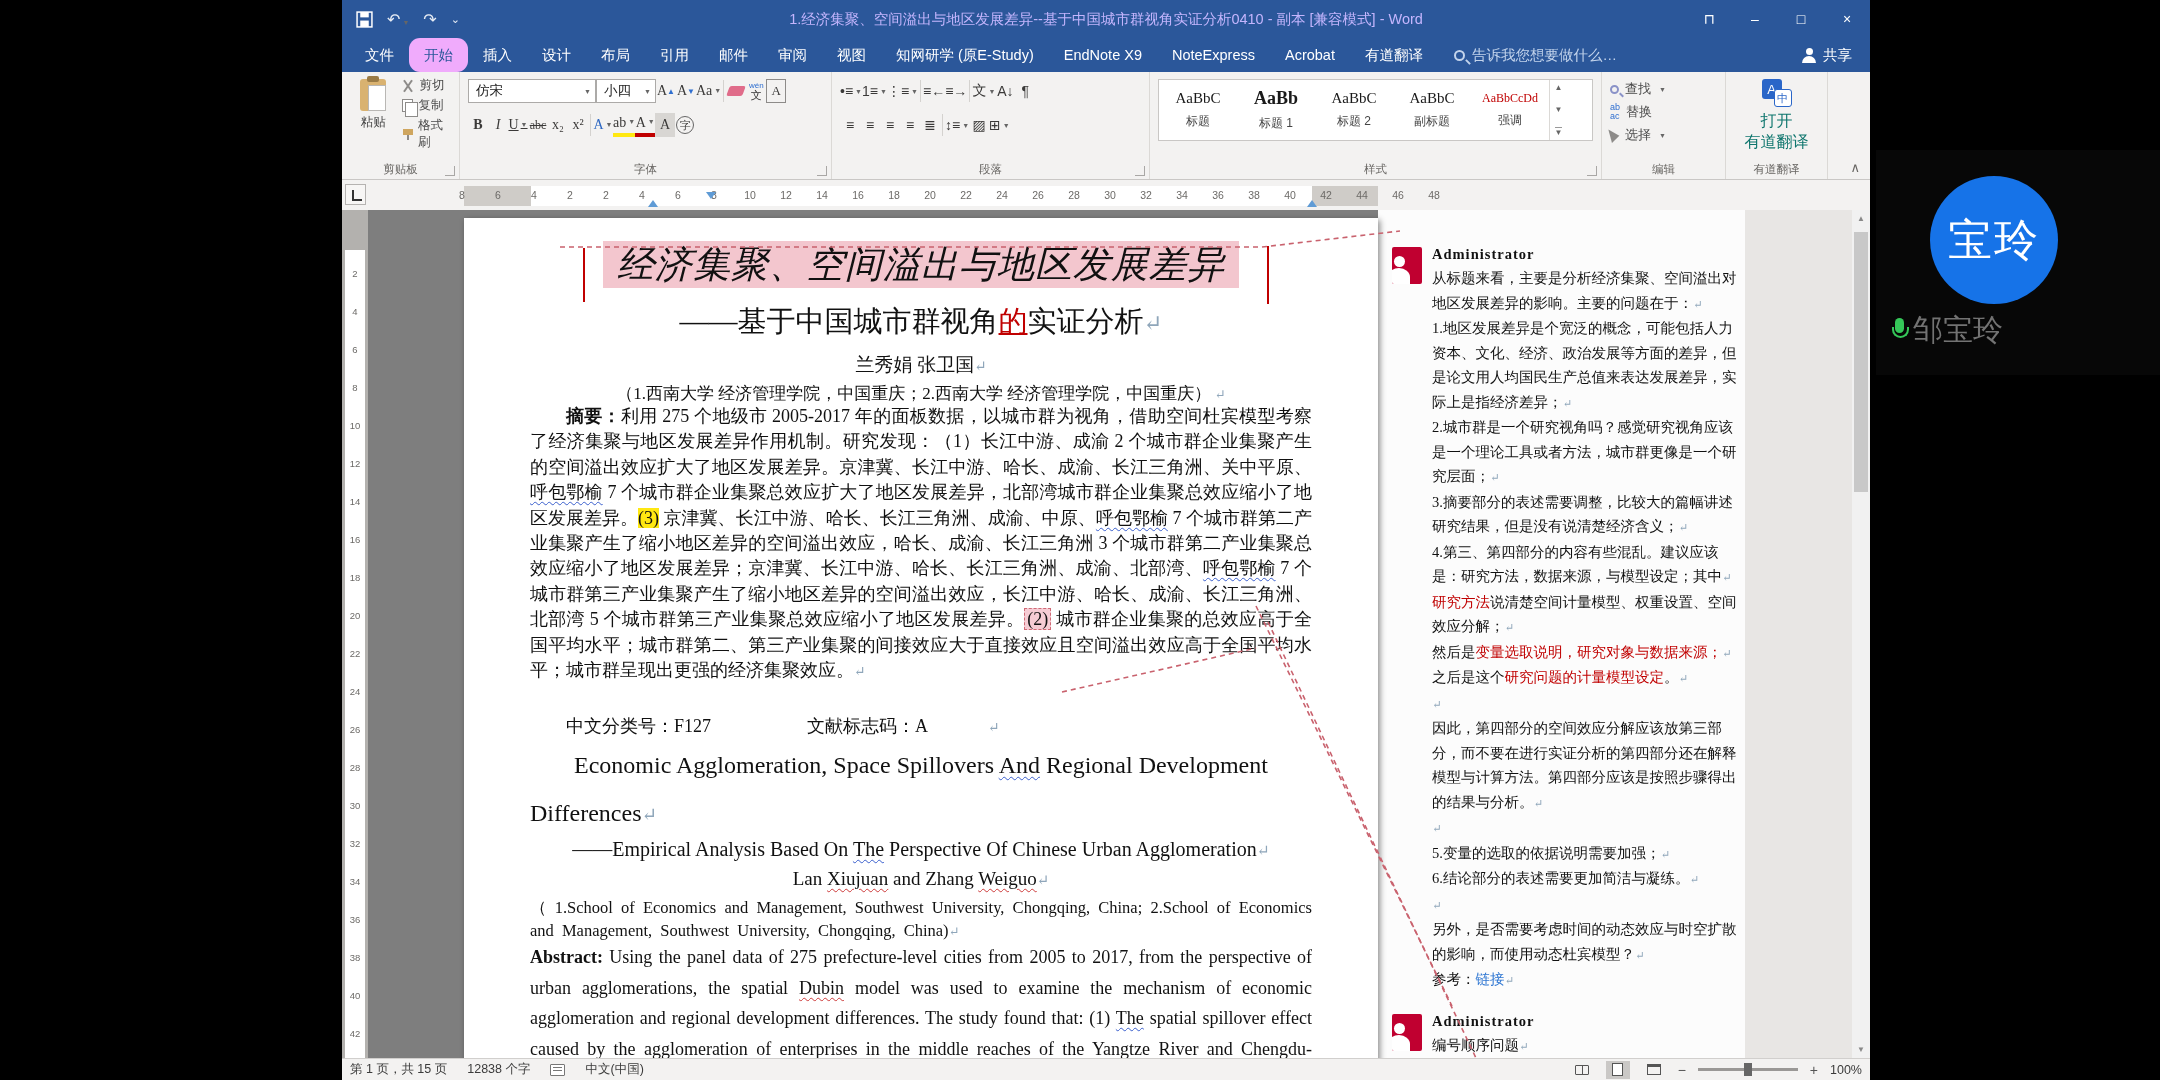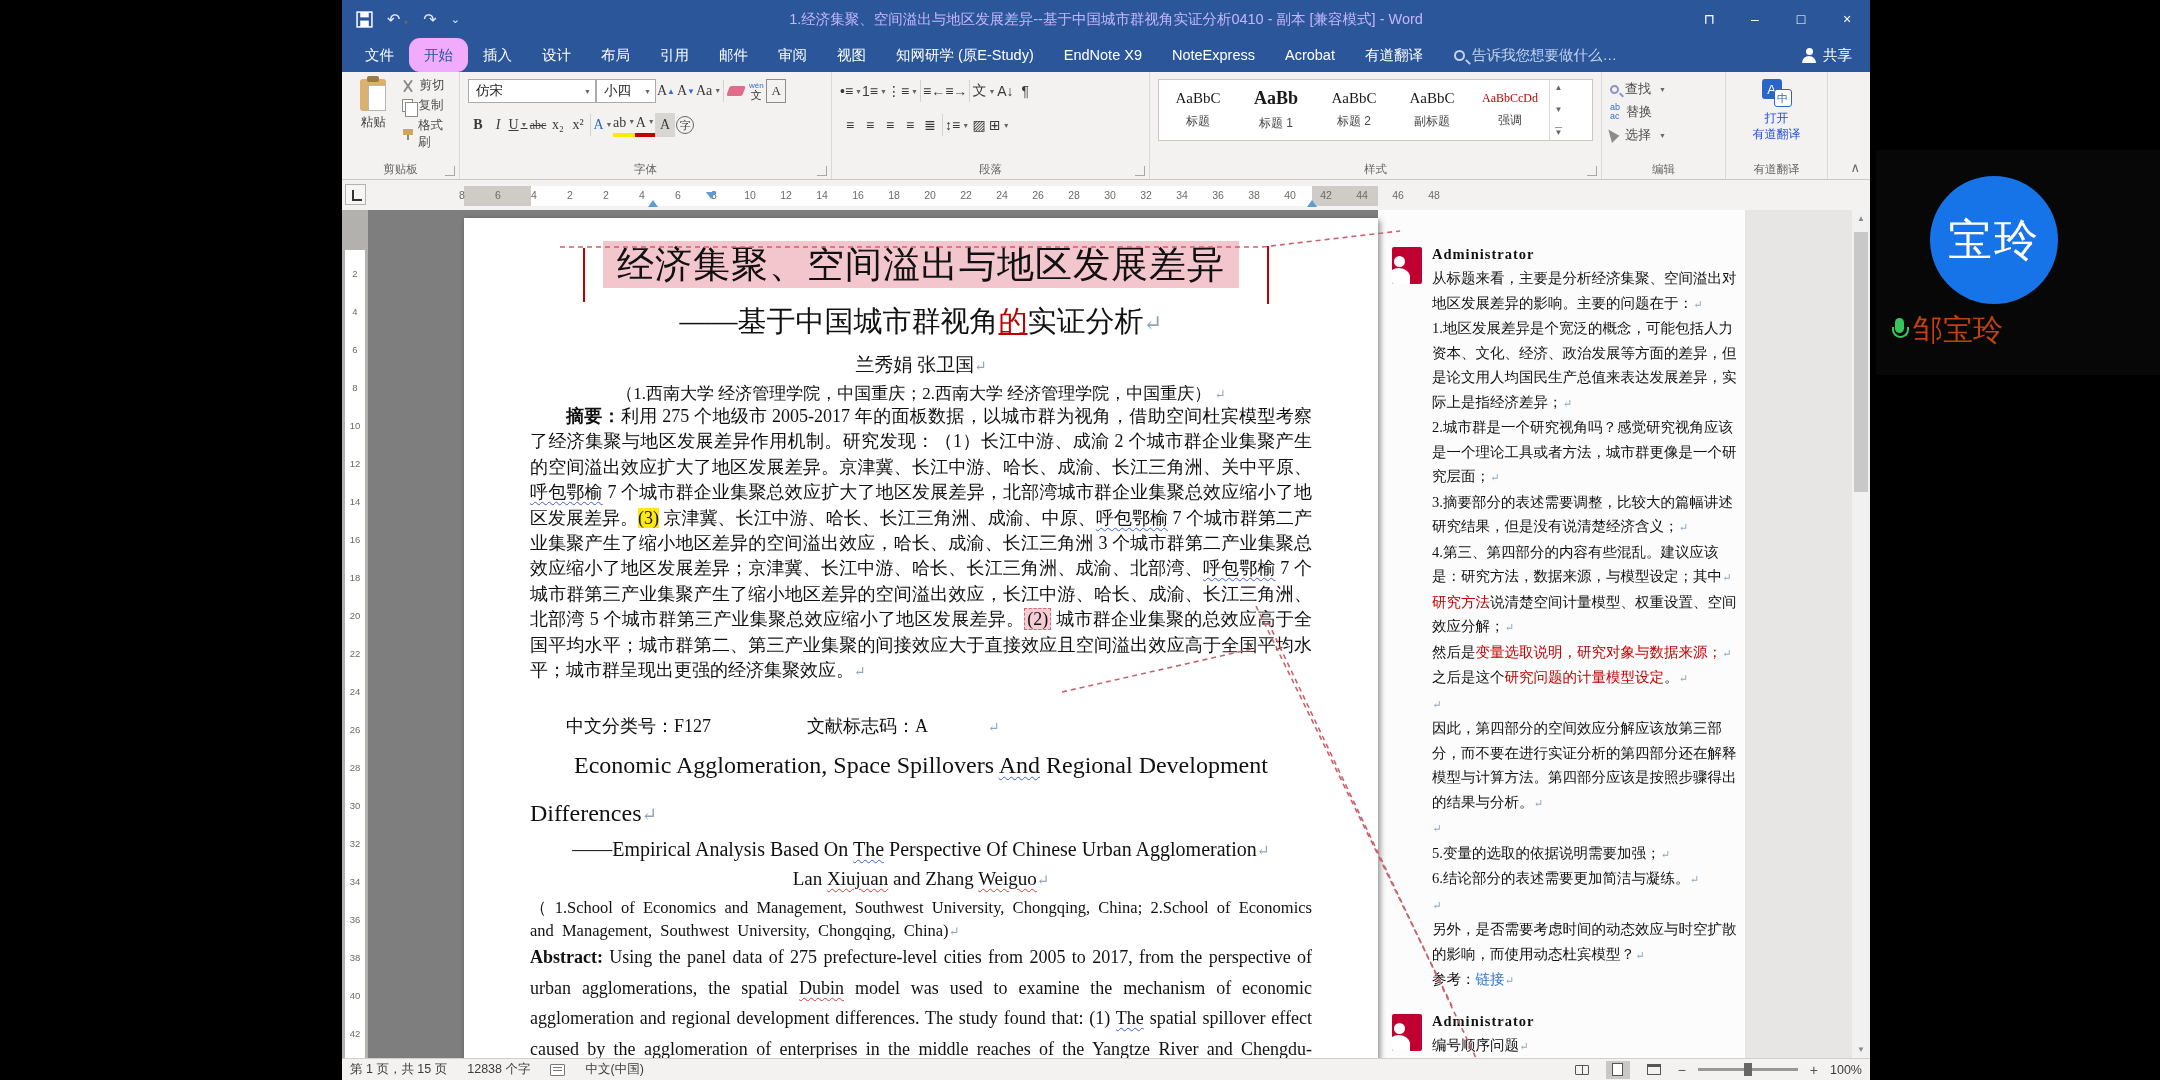--- a/index.html
+++ b/index.html
@@ -103,21 +103,21 @@
   .cursor-arrow { width:0; height:0; border-left:9px solid #8d8b89; border-bottom:5px solid transparent;
                   border-top:9px solid transparent; transform:rotate(-15deg); }
   
   .yd-btn { display:flex; flex-direction:column; align-items:center; gap:4px; padding:2px 10px 0; }
   .yd-ic { position:relative; width:30px; height:28px; }
   .yd-ic .a { position:absolute; left:0; top:0; width:20px; height:20px; background:#2a66c8;
               border-radius:3px; color:#fff; font-size:13px; display:flex; align-items:center; justify-content:center; }
   .yd-ic .z { position:absolute; right:0; bottom:0; width:18px; height:18px; background:#fff;
               border:1px solid #2a66c8; border-radius:3px; color:#2a66c8; font-size:11px;
               display:flex; align-items:center; justify-content:center; }
-  .yd-txt { font-size:12px; text-align:center; line-height:1.3; color:#1d4ed8; }
+  .yd-txt { font-size:16px; text-align:center; line-height:1.3; color:#0f766e; }
   .collapse { position:absolute; right:10px; bottom:4px; font-size:13px; color:#686663; }
   
   .rulerrow { height:30px; background:var(--ribbon_bg); position:relative; flex:0 0 auto; }
   .tabsel { position:absolute; left:3px; top:4px; width:21px; height:21px; background:#f7f6f5;
             border:1px solid #b5b3b1; }
   .tabsel::after { content:""; position:absolute; left:6px; top:5px; width:8px; height:9px;
                    border-left:2px solid #333; border-bottom:2px solid #333; }
   .hruler { position:absolute; left:122px; width:914px; top:6px; height:20px; background:#cfccc8; }
   .hruler .band { position:absolute; left:67px; width:781px; top:0; height:20px; background:#fff; }
   .hr-num { position:absolute; top:3px; font-size:10.5px; color:#6c6a67; transform:translateX(-50%); }
@@ -130,21 +130,21 @@
                border-bottom:7px solid #5f9bd5; }
   
   .viewport { position:relative; flex:1 1 auto; background:var(--doc_bg); overflow:hidden; }
   .vruler { position:absolute; left:0; top:0; width:26px; height:100%; background:#b3b1ae; }
   .vruler .vband { position:absolute; left:3px; top:40px; width:20px; height:810px; background:#fff; }
   .vr-num { position:absolute; left:0; width:26px; text-align:center; font-size:9.5px; color:#6c6a67; }
   .page { position:absolute; left:122px; top:8px; width:914px; height:1120px; background:#fff;
           box-shadow:2px 2px 6px rgba(0,0,0,.45); }
   .pc { position:absolute; left:66px; width:782px; font-family:"Liberation Serif","DejaVu Serif",serif; color:#111; }
   .doc-title { top:22px; text-align:center; font-size:37px; letter-spacing:1px; }
-  .hl-title { background:var(--hl_pink); padding:3px 14px; }
+  .hl-title { background:var(--hl_pink); padding:3px 14px;font-style:italic; }
   .doc-sub { top:84px; text-align:center; font-size:29px; }
   .doc-auth { top:134px; text-align:center; font-size:19px; }
   .doc-affil { top:164px; text-align:center; font-size:17px; }
   .doc-abs { top:186px; font-size:18px; line-height:25.4px; text-align:justify; text-indent:36px; }
   .doc-kw { top:468px; font-size:18px; text-indent:36px; }
   .doc-cls { top:496px; font-size:18px; text-indent:36px; }
   .gapL { margin-left:96px; } .gapS { margin-left:60px; }
   .en-t1 { top:534px; text-align:center; font-size:24px; }
   .en-t2 { top:582px; text-align:left; font-size:24px; }
   .en-sub { top:620px; text-align:center; font-size:20px; }
@@ -197,21 +197,21 @@
   .zoomtrack { width:100px; height:3px; background:#9a9896; position:relative; }
   .zoomtrack .zthumb { position:absolute; left:46px; top:-5px; width:8px; height:13px; background:#666; }
   .zsign { font-size:14px; color:#555; }
   
   #annot { position:absolute; left:0; top:0; width:2160px; height:1080px; pointer-events:none; }
   .cam { position:absolute; left:1876px; top:150px; width:284px; height:225px; background:#070707; }
   .cam-avatar { position:absolute; left:54px; top:26px; width:128px; height:128px; border-radius:50%;
                 background:var(--avatar_blue); color:#fff; display:flex; align-items:center; justify-content:center;
                 font-size:44px; letter-spacing:2px; }
   .cam-name { position:absolute; left:16px; top:160px; display:flex; align-items:center; gap:6px;
-              color:#c2410c; font-size:30px; }
+              color:#737373; font-size:30px; }
   .mic { width:15px; height:26px; position:relative; }
   .mic::before { content:""; position:absolute; left:3px; top:0; width:9px; height:15px; border-radius:5px;
                  background:var(--mic_green); }
   .mic::after { content:""; position:absolute; left:0; top:9px; width:13px; height:9px;
                 border:2px solid var(--mic_green); border-top:none; border-radius:0 0 9px 9px; }
 </style>
 </head>
 <body>
 
 <div id="app">

